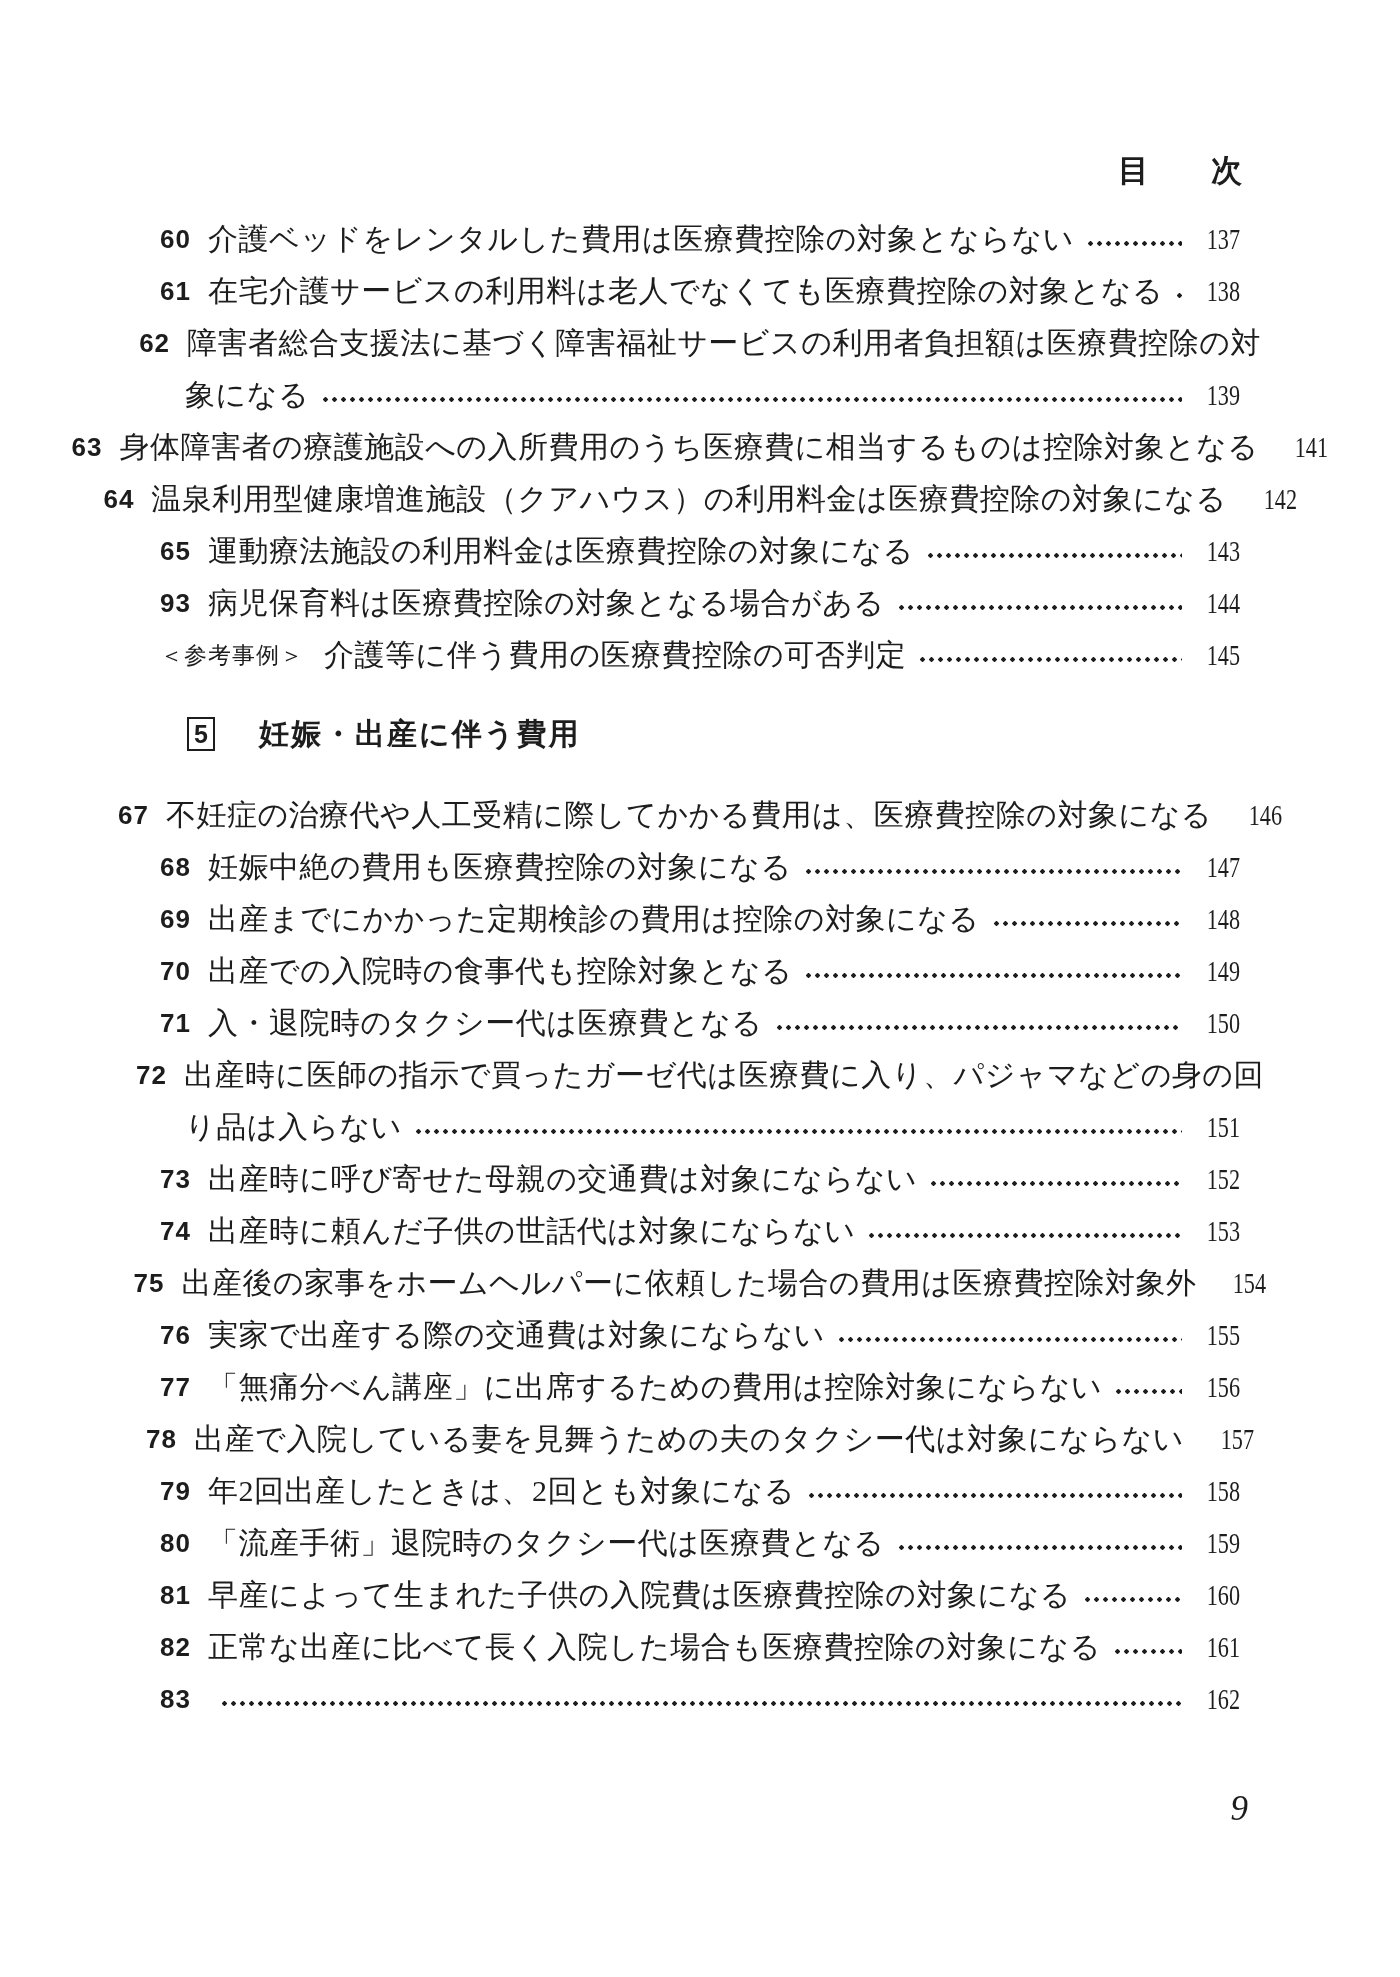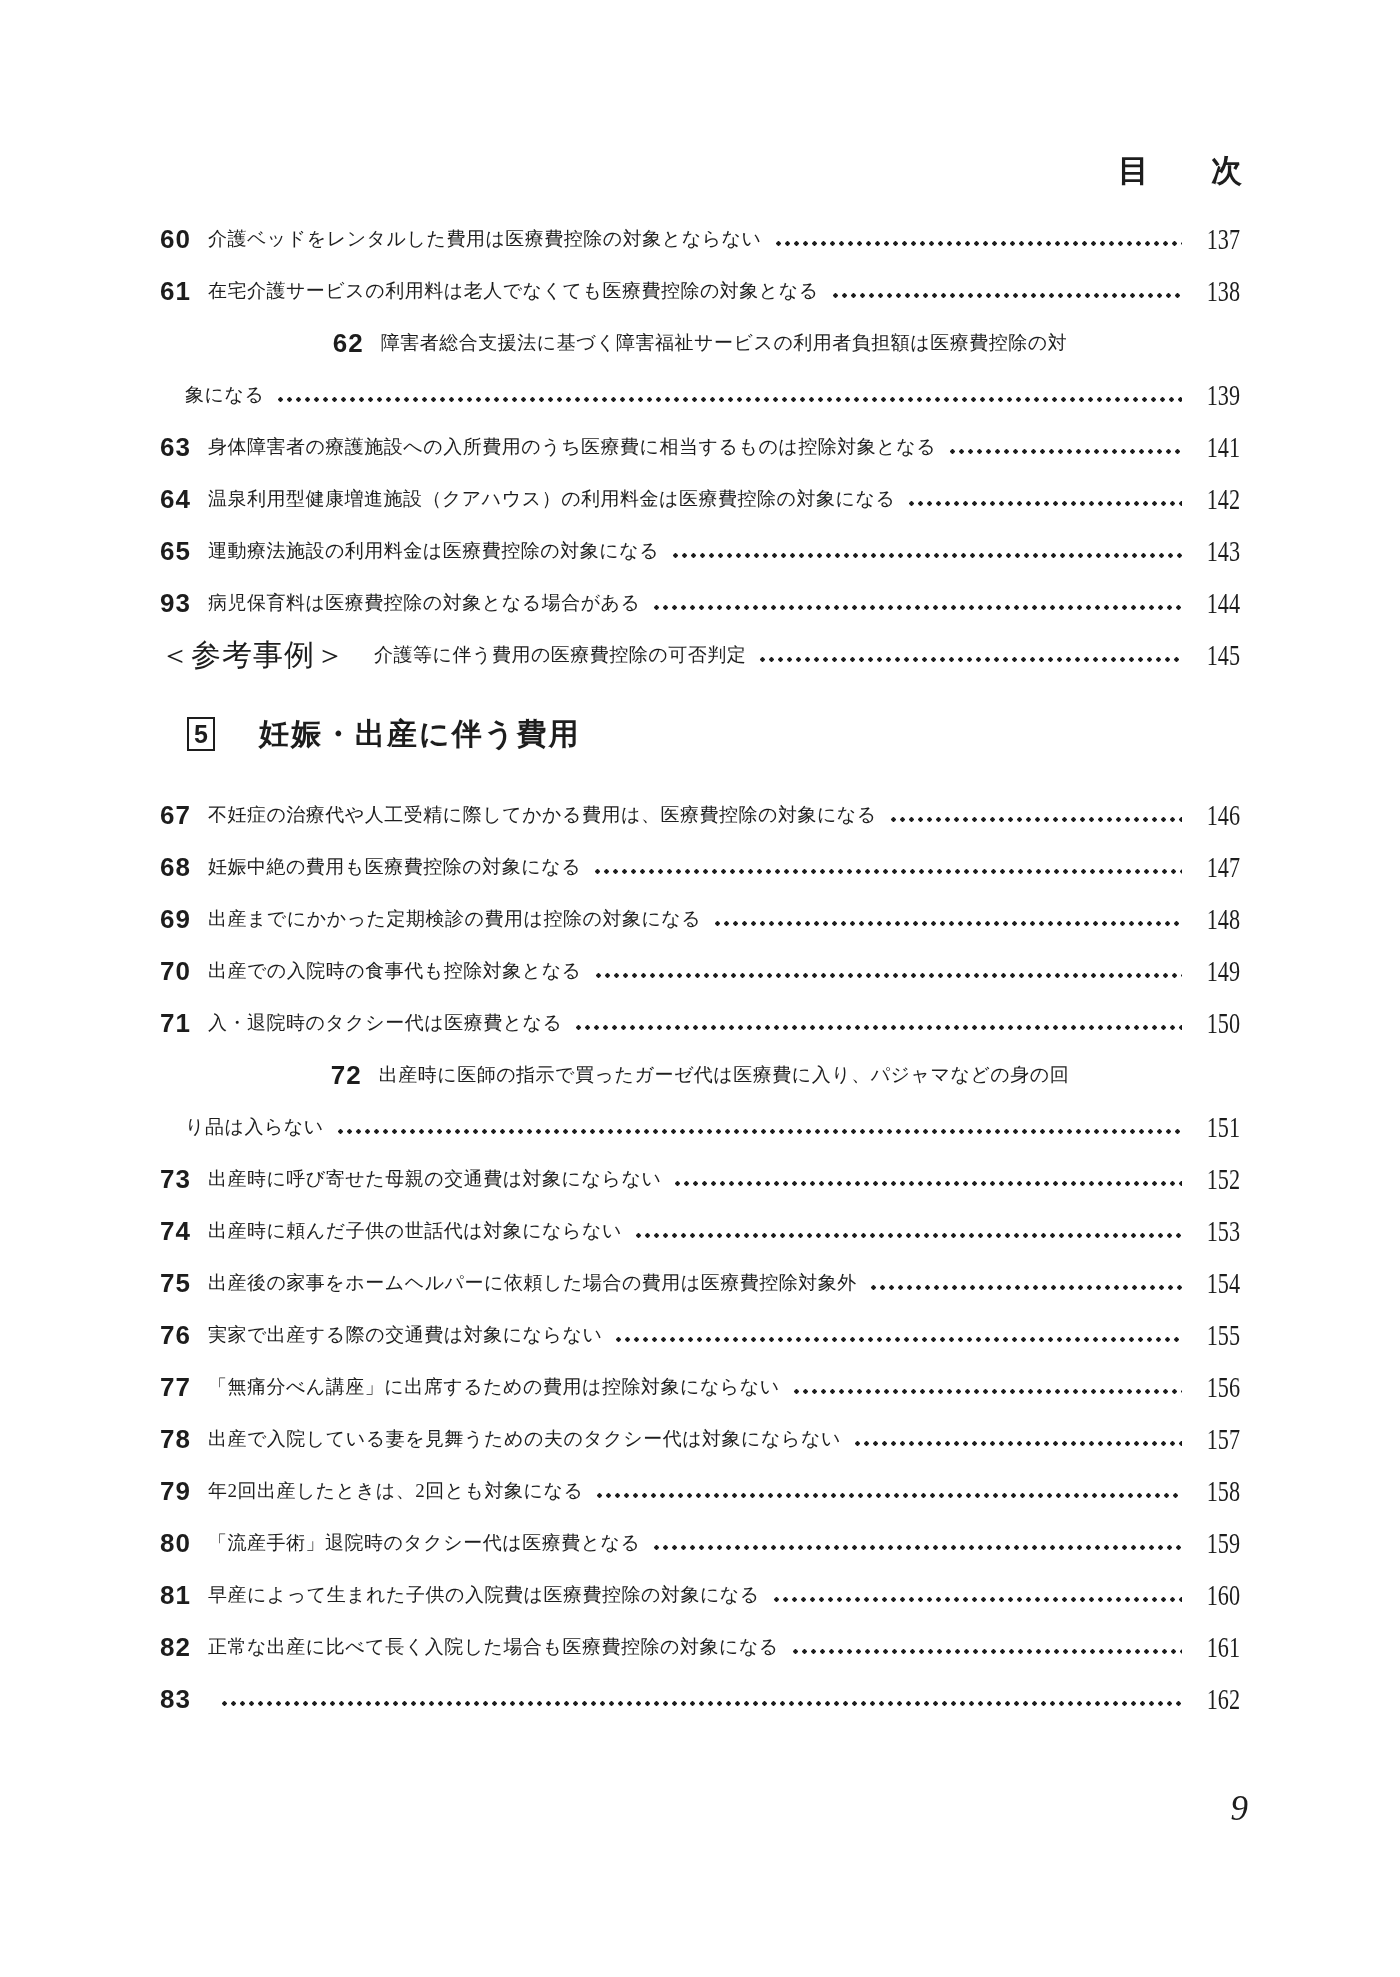--- a/index.html
+++ b/index.html
@@ -30,25 +30,25 @@
   }
   .toc-row .num {
     font-family: "Liberation Sans", sans-serif;
     font-weight: 700; font-size: 26px;
     min-width: 30px; margin-right: 17px;
     letter-spacing: 1px;
     flex: 0 0 auto;
   }
   .toc-row.ref .num {
     font-family: Liberation Mono, monospace;
-    font-weight: 400; font-size: 30px;
-    margin-right: 28px;
+    font-weight: 400; font-size: 23px;
+    margin-right: 20px;
   }
   .toc-row .title {
-    font-size: 19px;
+    font-size: 30px;
     flex: 0 0 auto;
     letter-spacing: 0.5px;
   }
   .toc-row.cont { padding-left: 25px; }
   .leader {
     flex: 1 1 0; min-width: 0;
     height: 7px;
     margin: 0 10px 0 12px;
     position: relative; top: 4px;
     background-image: radial-gradient(circle, var(--ink) 2px, transparent 2.4px);

